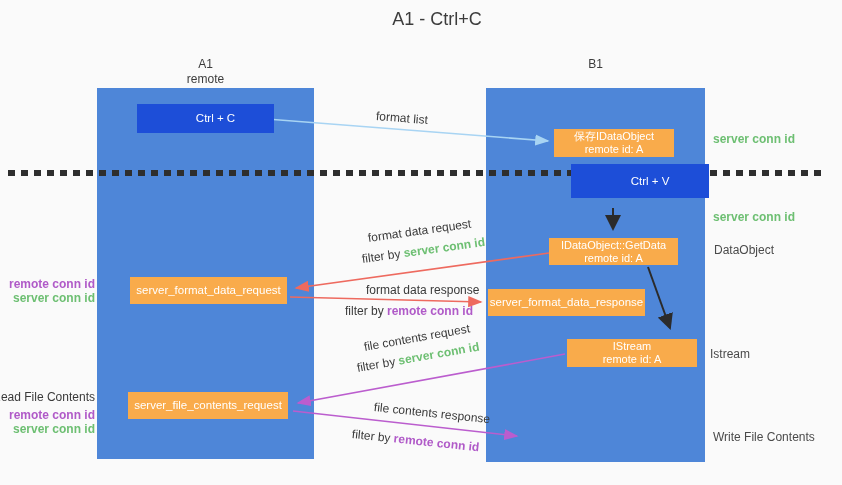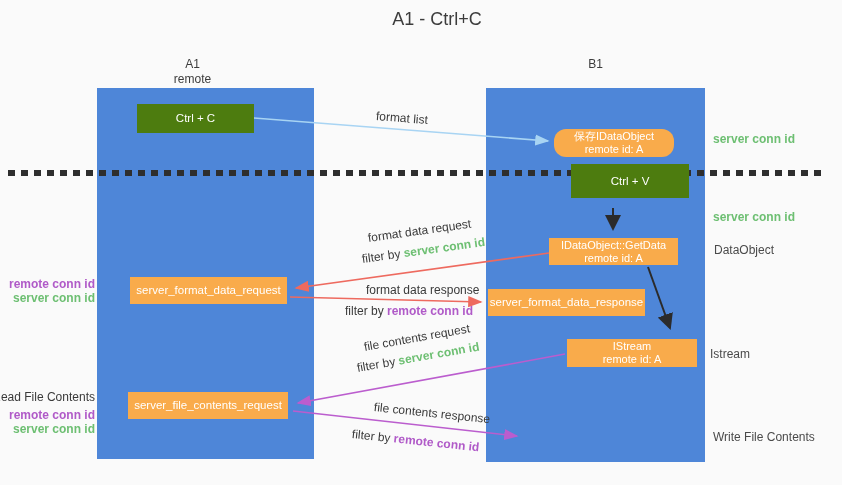--- a/index.html
+++ b/index.html
@@ -6,37 +6,37 @@
   .canvas{
     position:relative; width:842px; height:485px; overflow:hidden;
     background:#fafafa;
     font-family:"Liberation Sans", sans-serif;
     color:#3a3a3a;
   }
   .title{position:absolute; left:120px; width:634px; text-align:center; font-size:18px; line-height:19px; color:#3c3c3c;}
   .title-l1{top:10px;} .title-l2{top:29px;}
 
   .col-header{position:absolute; top:57px; text-align:center; font-size:12px; line-height:15px; color:#3c3c3c;}
-  .hdr-a1{left:84px; width:217px;} .hdr-b1{left:486px; width:219px;}
+  .hdr-a1{left:97px; width:217px;} .hdr-b1{left:486px; width:219px;}
 
   .lifeline{position:absolute; top:88px; background:#4e86d8;}
   .ll-a1{left:97px; width:217px; height:371px;}
   .ll-b1{left:486px; width:219px; height:374px;}
 
   .dotted{position:absolute; left:8px; top:170px; width:818px; height:6px;
     background:repeating-linear-gradient(90deg,#2e2e2e 0 7px, transparent 7px 13px);}
 
   .arrows{position:absolute; left:0; top:0; pointer-events:none;}
 
   .box{position:absolute; display:flex; flex-direction:column; align-items:center; justify-content:center;
        color:#fff; font-size:11.5px; line-height:13px; text-align:center; white-space:nowrap;}
-  .green{background:#4d7c0f;}
+  .green{background:#1d4ed8;padding-left:20px;}
   .orange{background:#f9ab4b;}
   .b-ctrl-c{left:137px; top:104px; width:117px; height:29px;}
-  .b-save {left:554px; top:129px; width:120px; height:28px; font-size:11px;border-radius:12px;}
+  .b-save {left:554px; top:129px; width:120px; height:28px; font-size:11px;}
   .b-ctrl-v{left:554px; top:164px; width:118px; height:34px;margin-left:17px;}
   .b-getdata{left:549px; top:238px; width:129px; height:27px; font-size:11px;}
   .b-fmt-req{left:130px; top:277px; width:157px; height:27px;}
   .b-fmt-res{left:488px; top:289px; width:157px; height:27px;}
   .b-istream{left:567px; top:339px; width:130px; height:28px; font-size:11px;}
   .b-file-req{left:128px; top:392px; width:160px; height:27px;}
   .b-file-res{left:524px; top:425px; width:163px; height:28px;}
 
   .alabel{position:absolute; font-size:12px; color:#3a3a3a; white-space:nowrap; transform-origin:left center;}
   .lbl-format-list{left:376px; top:109px; transform:rotate(4.5deg);}

